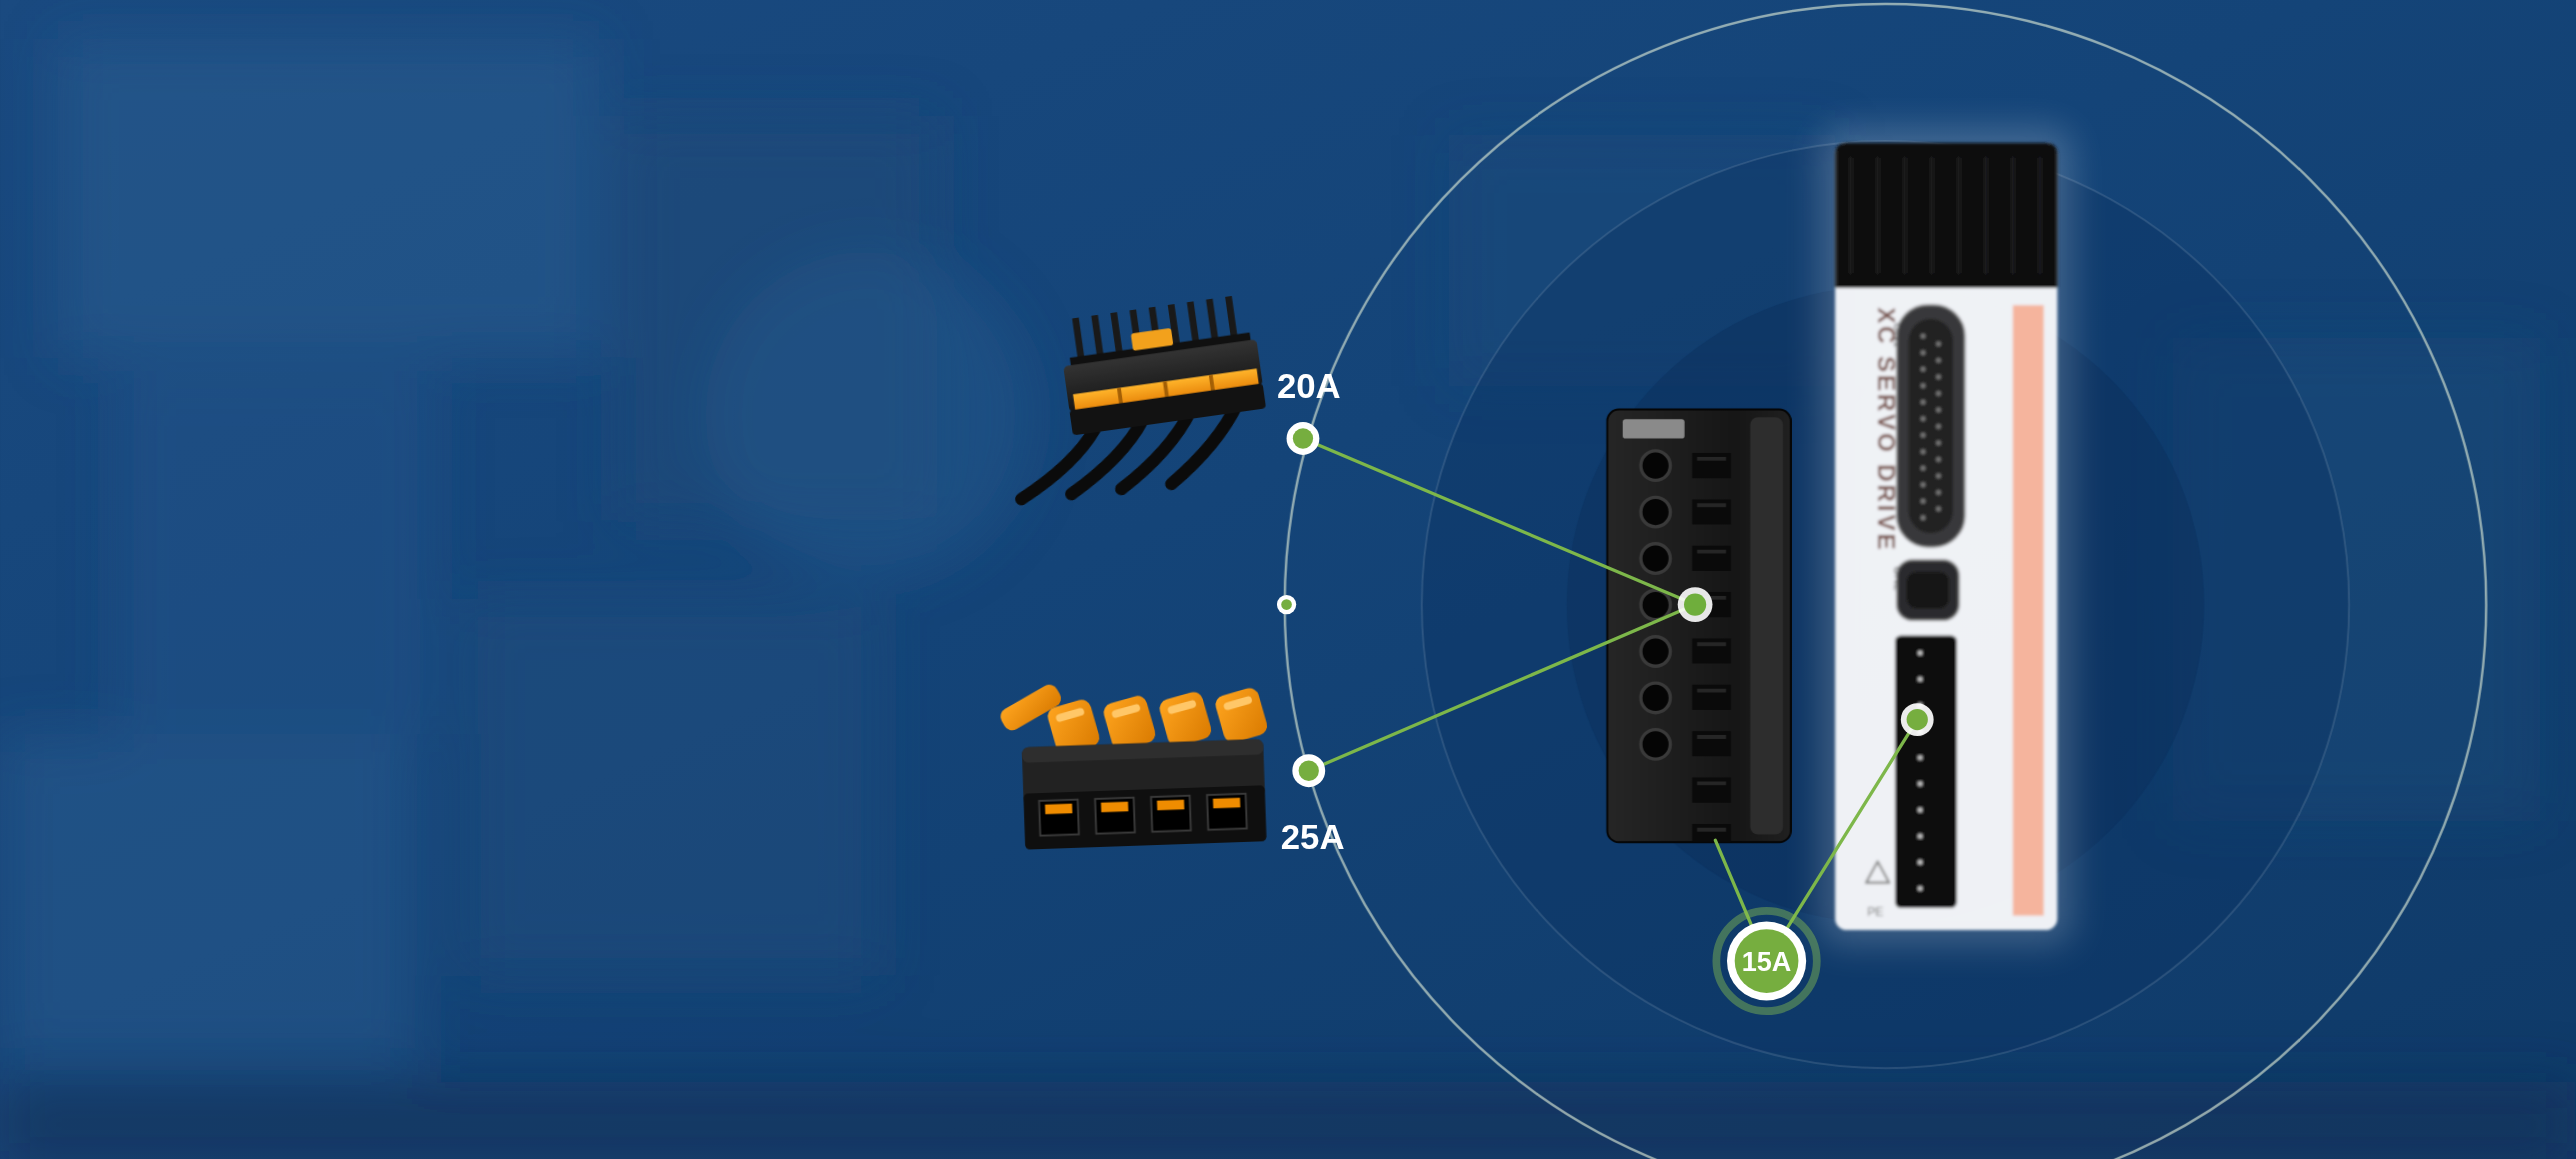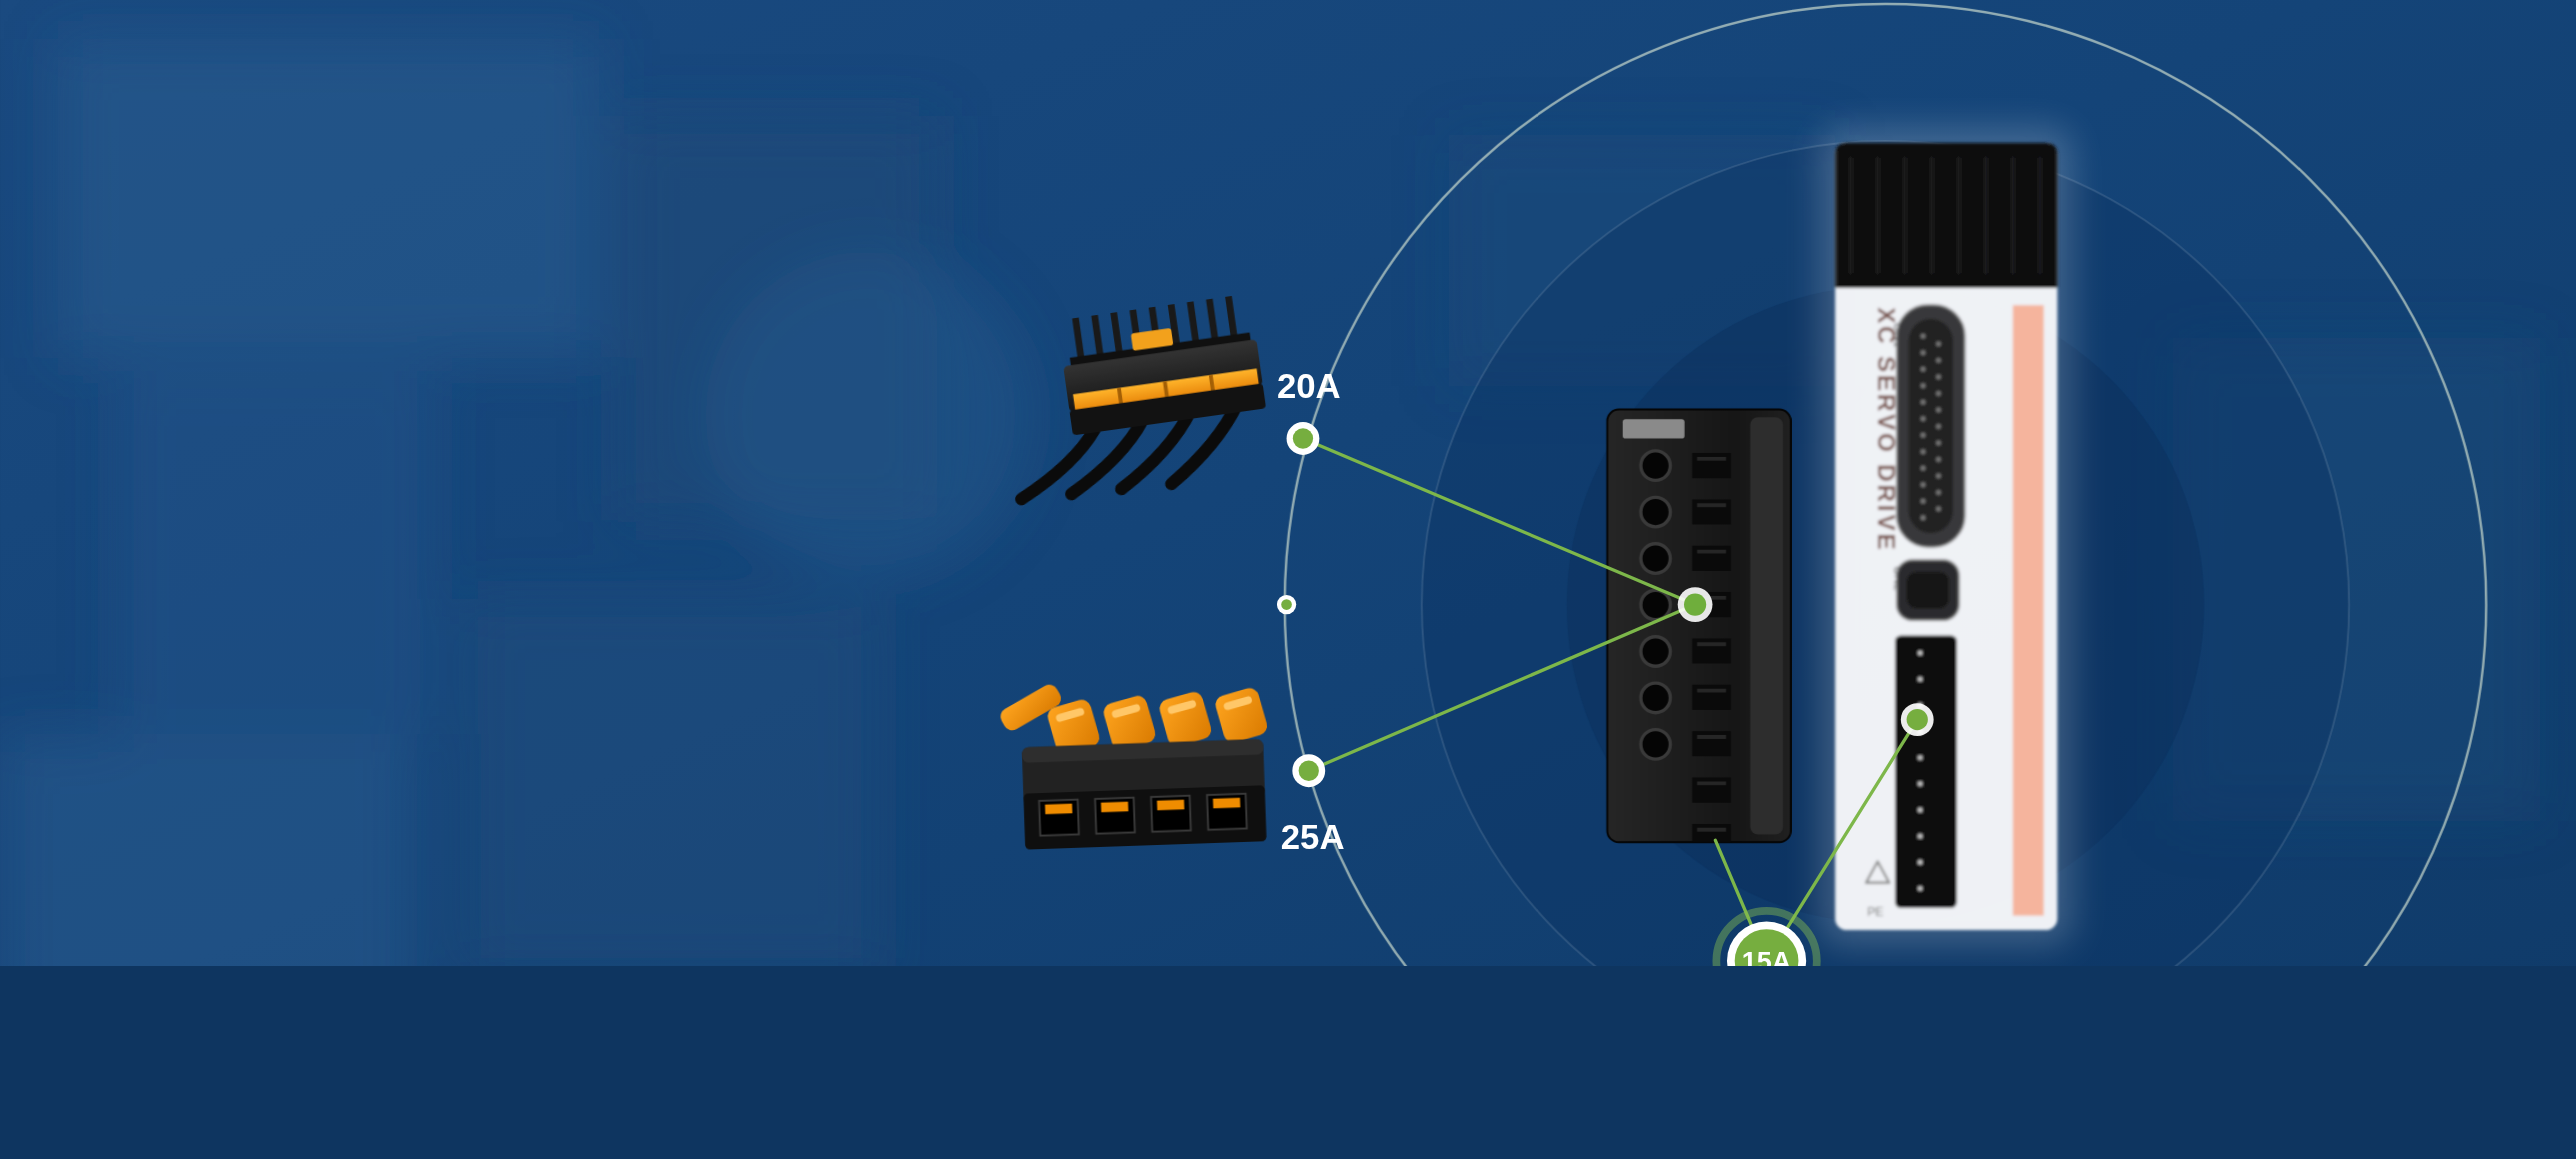--- a/index.html
+++ b/index.html
@@ -1,19 +1,19 @@
 <!DOCTYPE html>
 <html><head>
 <meta charset="utf-8">
 <style>
   html, body { margin: 0; padding: 0; background: #0e3560; }
   .stage {
     position: relative;
     width: 2576px;
-    height: 966px;
+    height: 1159px;
     overflow: hidden;
     font-family: "Liberation Sans", "DejaVu Sans", sans-serif;
   }
   .stage svg { position: absolute; inset: 0; display: block; }
   text { font-family: "Liberation Sans", "DejaVu Sans", sans-serif; }
 </style>
 </head>
 <body>
 
 <div class="stage">

